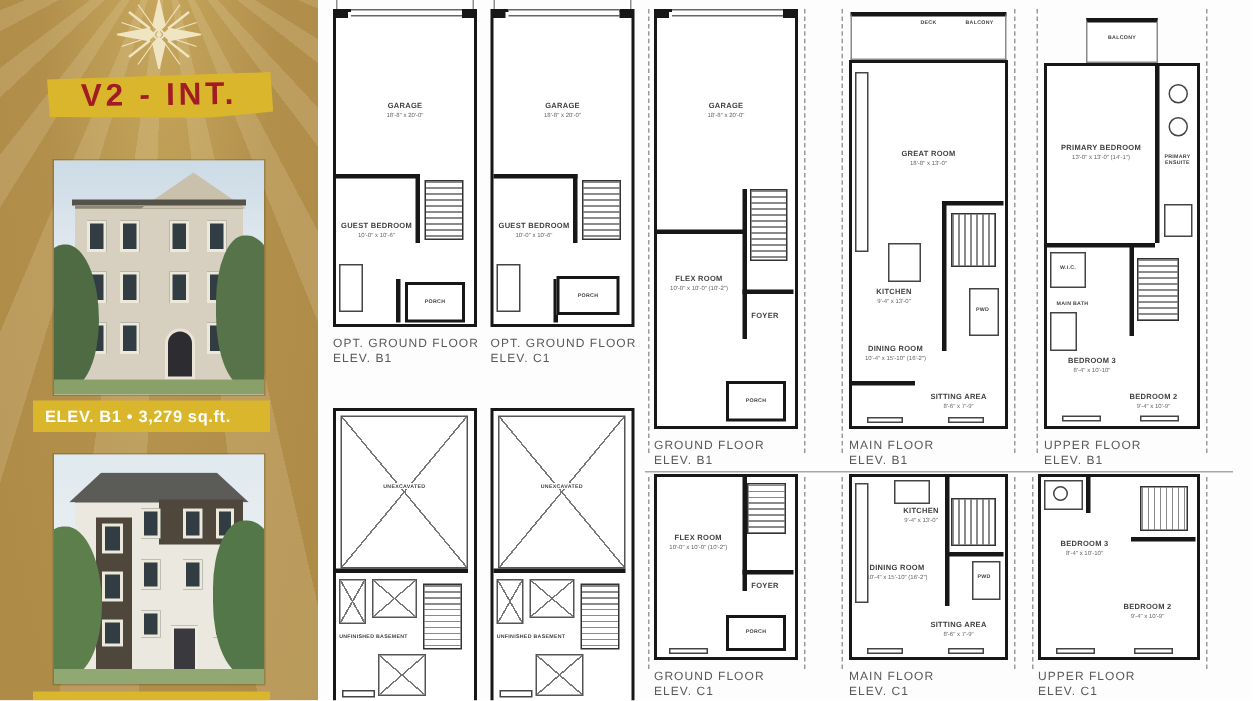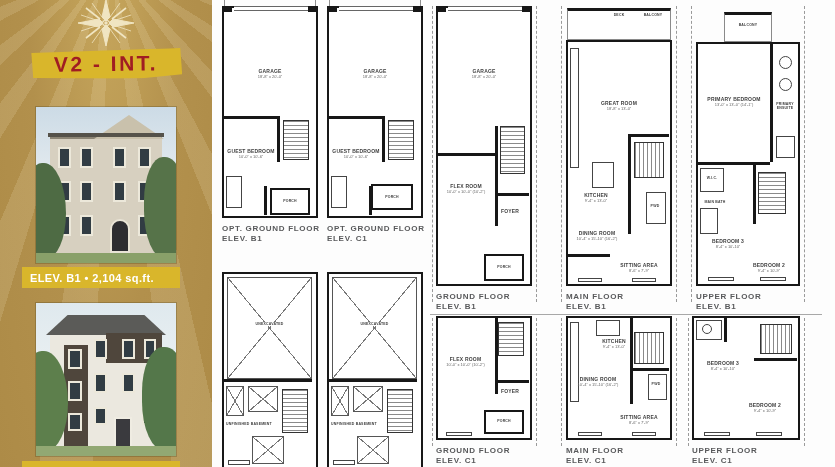--- a/index.html
+++ b/index.html
@@ -41,21 +41,21 @@
     background:repeating-linear-gradient(180deg,#8a8a8a 0 1px,#fff 1px 4px)}
   .stairsv{position:absolute;border:1px solid #333;
     background:repeating-linear-gradient(90deg,#8a8a8a 0 1px,#fff 1px 4px)}
   .xbox{position:absolute;border:1px solid #555;background:
     linear-gradient(to top right,transparent calc(50% - .5px),#777 calc(50% - .5px) calc(50% + .5px),transparent calc(50% + .5px)),
     linear-gradient(to bottom right,transparent calc(50% - .5px),#777 calc(50% - .5px) calc(50% + .5px),transparent calc(50% + .5px))}
   .porch{position:absolute;border:2px solid #171717;background:#fff}
   .gdoor{position:absolute;height:5px;border-top:1.5px solid #666;border-bottom:1.5px solid #666;background:#fff}
   .deck{position:absolute;border:1px solid #8a8a8a;border-top:3px solid #171717;background:#fff}
   .win{position:absolute;background:#fff;border:1px solid #444}
-  .plabel{position:absolute;font-size:8px;font-weight:bold;color:#58595b;
+  .plabel{position:absolute;font-size:8px;font-weight:normal;color:#58595b;
     letter-spacing:.7px;line-height:1.3;text-transform:uppercase}
   .plabel span{display:block}
   .dash{position:absolute;width:0;border-left:1px dashed #9a9a9a}
   .cutline{position:absolute;height:1px;background:#a8a8a8}
   .tick{position:absolute;width:1px;background:#8f8f8f}
 </style>
 </head>
 <body>
 
 <div id="stage">
@@ -112,21 +112,21 @@
       <div class="winrow" style="left:22px;top:108px;width:13px;height:21px"></div>
       <div class="winrow" style="left:44px;top:108px;width:13px;height:21px"></div>
       <div class="winrow" style="left:102px;top:108px;width:13px;height:21px"></div>
       <div class="bld" style="left:74px;top:112px;width:20px;height:34px;background:#2d2d31;
         border:2px solid #e9e4d6;border-radius:10px 10px 0 0"></div>
       <div class="tree" style="left:-12px;top:56px;width:42px;height:96px;background:#4e6b44"></div>
       <div class="tree" style="right:-12px;top:50px;width:44px;height:102px;background:#567349"></div>
       <div class="grass" style="background:#89a069"></div>
     </div>
     <div class="caption" style="top:267px">
-      <span>ELEV. B1  •  2,104 sq.ft.</span>
+      <span>ELEV. B1  •  3,279 sq.ft.</span>
     </div>
 
     <div class="photo" style="top:303px;height:153px">
       <div class="sky" style="background:linear-gradient(#dfe9ee,#eef2f3 60%,#e5e8e0)"></div>
       <div class="bld" style="left:14px;right:14px;top:30px;bottom:8px;background:#ebe8df;
         box-shadow:inset 0 40px 0 -38px #9b968a, inset 0 78px 0 -76px #9b968a"></div>
       <div class="bld" style="left:10px;right:10px;top:12px;height:20px;background:#5b5b58;
         clip-path:polygon(0 100%,18% 0,82% 0,100% 100%)"></div>
       <div class="bld" style="left:70px;right:14px;top:30px;height:30px;background:#4f463c"></div>
       <div class="bld" style="left:28px;top:42px;width:24px;height:103px;background:#4f463c"></div>

